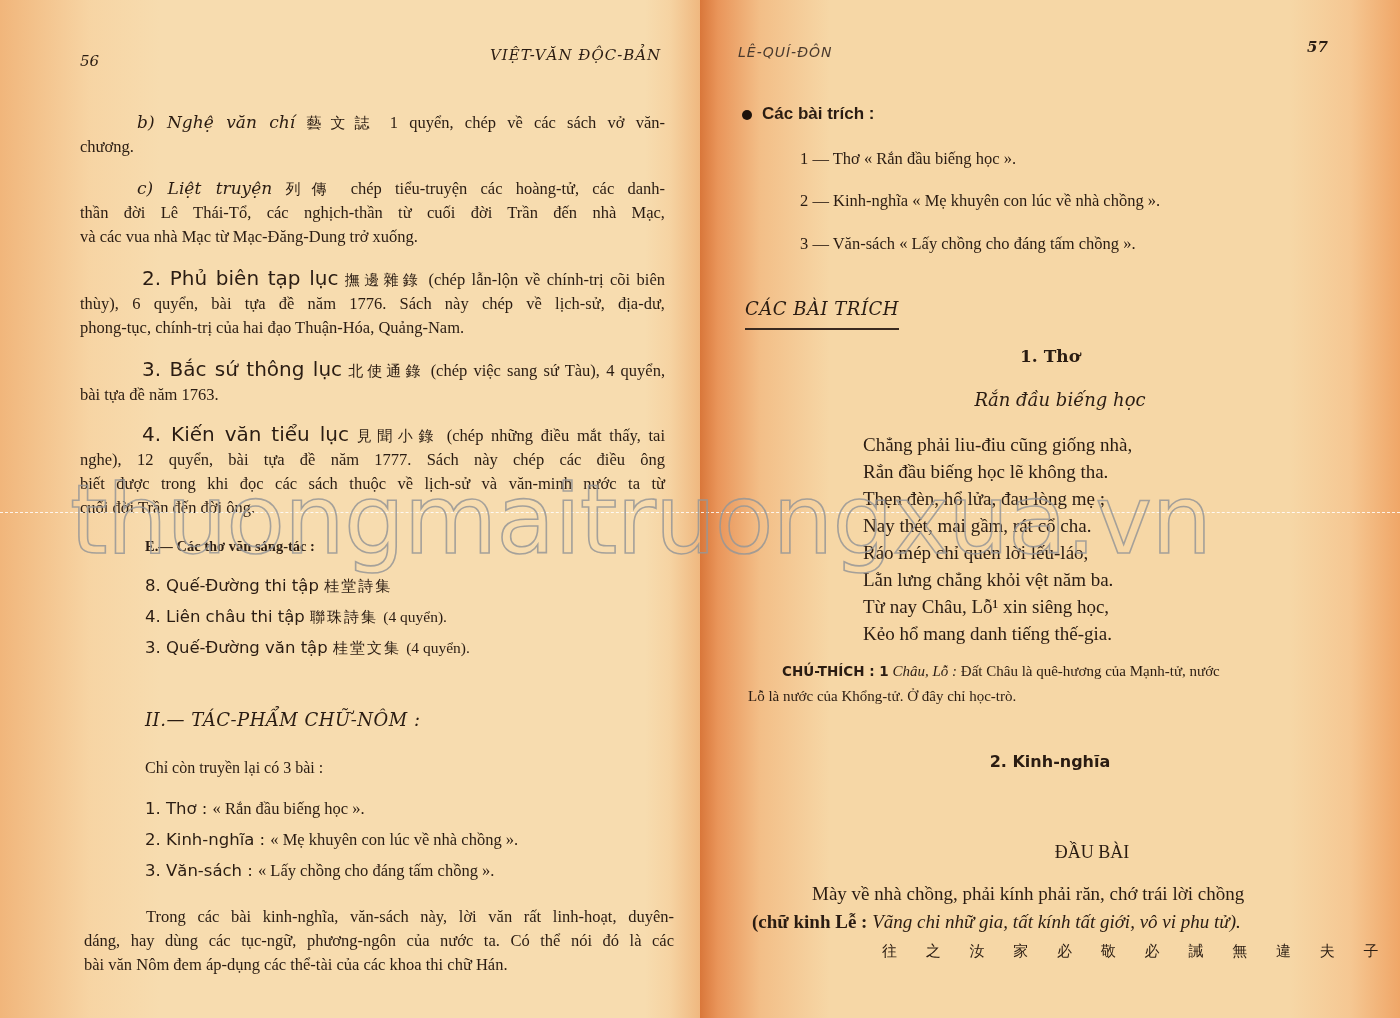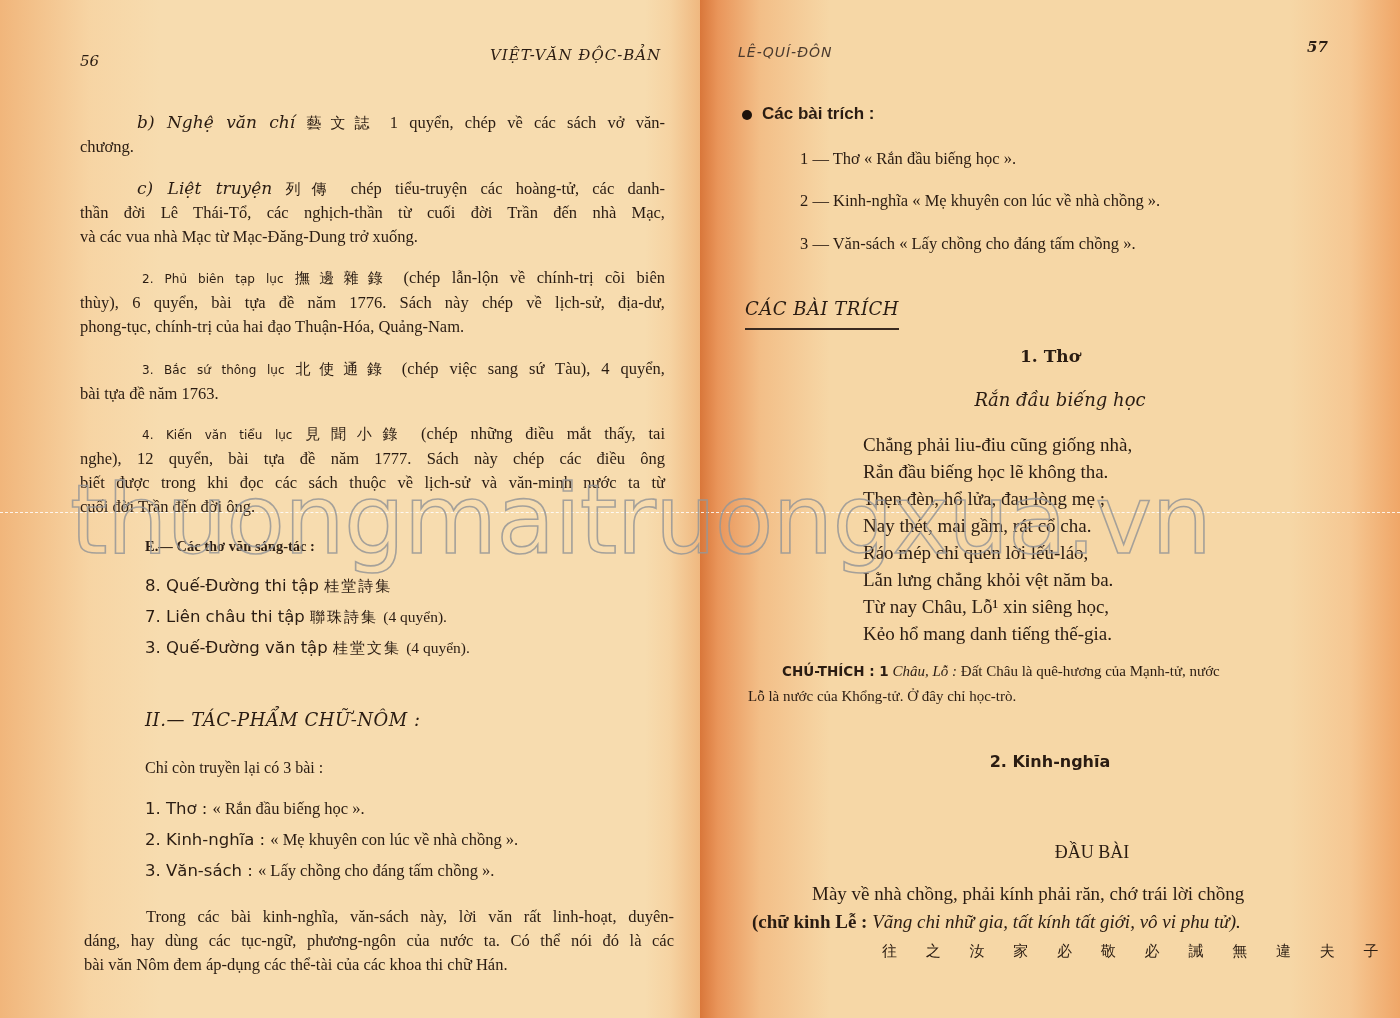--- a/index.html
+++ b/index.html
@@ -26,21 +26,21 @@
       #f6d7a6;
   }
   .abs { position: absolute; white-space: nowrap; }
   .pn { font-family: "DejaVu Serif", serif; font-style: italic; font-size: 15px; }
   .runhead { font-style: italic; font-size: 15px; letter-spacing: 1px; }
   .runhead-sans { font-family: "DejaVu Sans", sans-serif; font-style: italic; font-size: 14px; letter-spacing: 1px; color: #4a3a2e; }
   .para { font-family: "Liberation Serif", serif; font-size: 16.5px; line-height: 24px; text-align: justify; }
   .para .line { display: block; white-space: nowrap; text-align-last: justify; }
   .para .line.last { text-align-last: left; }
   .it { font-style: italic; font-family: "DejaVu Serif", serif; font-size: 17px; }
-  .sans-b { font-family: "DejaVu Sans", sans-serif; font-size: 12px; }
+  .sans-b { font-family: "DejaVu Sans", sans-serif; font-size: 20px; }
   .han { font-family: "DejaVu Serif", serif; font-size: 15px; letter-spacing: 2px; }
   .li { font-family: "DejaVu Sans", sans-serif; font-size: 16.5px; }
   .small { font-family: "Liberation Serif", serif; font-size: 15.5px; }
   .bold { font-weight: bold; }
   .center { text-align: center; }
   .poem { font-family: "Liberation Serif", serif; font-size: 19px; line-height: 27px; }
   .underline { border-bottom: 2px solid #3a2a20; padding-bottom: 9px; }
   .bullet { display: inline-block; width: 10px; height: 10px; border-radius: 50%; background: #1d120c; margin-right: 10px; vertical-align: middle; }
   .watermark {
     position: absolute; left: 70px; top: 470px; width: 1260px;
@@ -111,21 +111,21 @@
       <span class="line last">cuối đời Trần đến đời ông.</span>
     </div>
 
     <div class="abs small bold" style="left:145px; top:538px; font-size:14.5px;">E.— Các thơ văn sáng-tác :</div>
 
     <div class="abs li" style="left:145px; top:576px;">
       <span>8. Quế-Đường thi tập</span>
       <span class="han">桂堂詩集</span>
     </div>
     <div class="abs li" style="left:145px; top:607px;">
-      <span>7. Liên châu thi tập</span>
+      <span>4. Liên châu thi tập</span>
       <span class="han">聯珠詩集</span>
       <span class="small">(4 quyển).</span>
     </div>
     <div class="abs li" style="left:145px; top:638px;">
       <span>3. Quế-Đường văn tập</span>
       <span class="han">桂堂文集</span>
       <span class="small">(4 quyển).</span>
     </div>
 
     <div class="abs it" style="left:145px; top:709px; font-size:18px; letter-spacing:0.5px;">II.— TÁC-PHẨM CHỮ-NÔM :</div>

